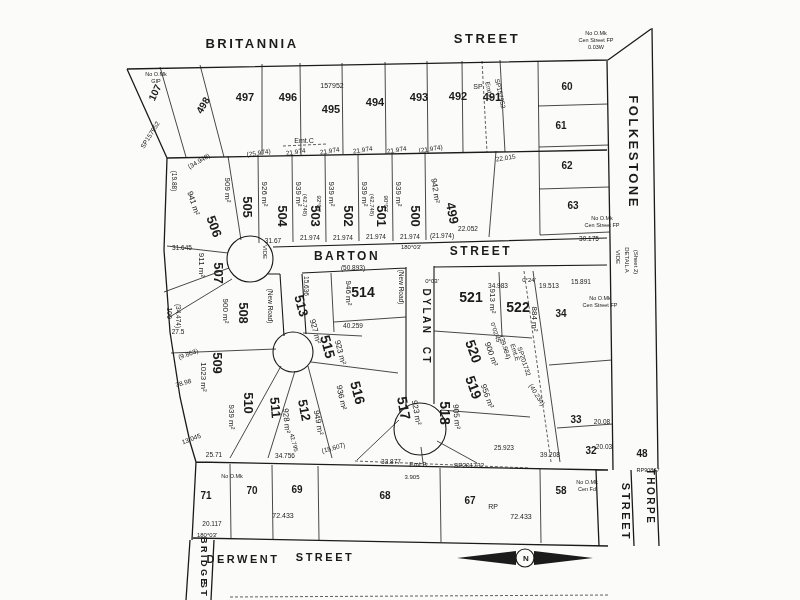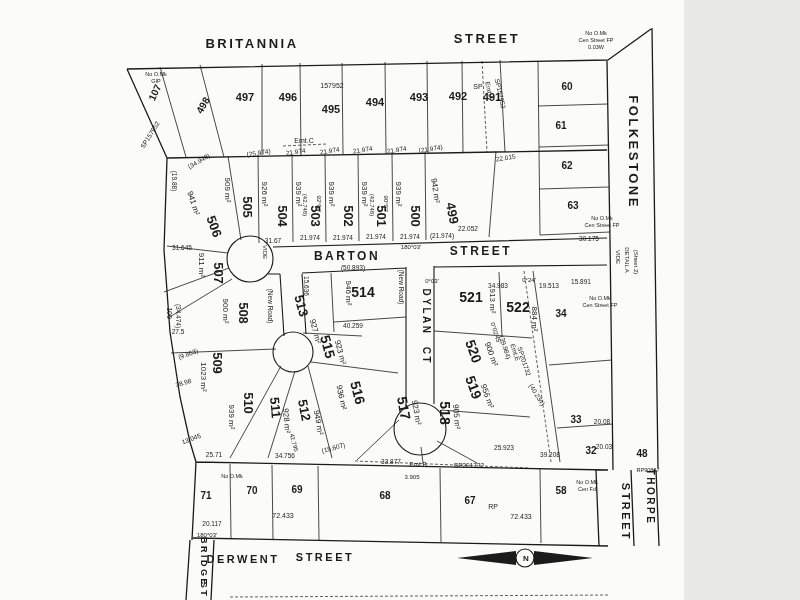--- a/index.html
+++ b/index.html
@@ -1,16 +1,16 @@
 <!DOCTYPE html>
 <html><head>
 <meta charset="utf-8">
 <style>
   html,body{margin:0;padding:0;background:#e8e8e6;}
-  #stage{position:relative;width:684px;height:600px;background:#fbfbf9;overflow:hidden;
+  #stage{position:relative;width:800px;height:600px;background:#fbfbf9;overflow:hidden;
          font-family:"Liberation Sans",sans-serif;}
   svg{position:absolute;left:0;top:0;}
   svg text{font-family:"Liberation Sans",sans-serif;fill:#1b1b1b;text-anchor:middle;}
   .k-street{font-weight:700;letter-spacing:2.5px;}
   .k-lot{font-weight:700;}
   .k-compass{font-weight:700;}
   .ln{fill:none;stroke:#1b1b1b;}
 </style>
 </head>
 <body>

